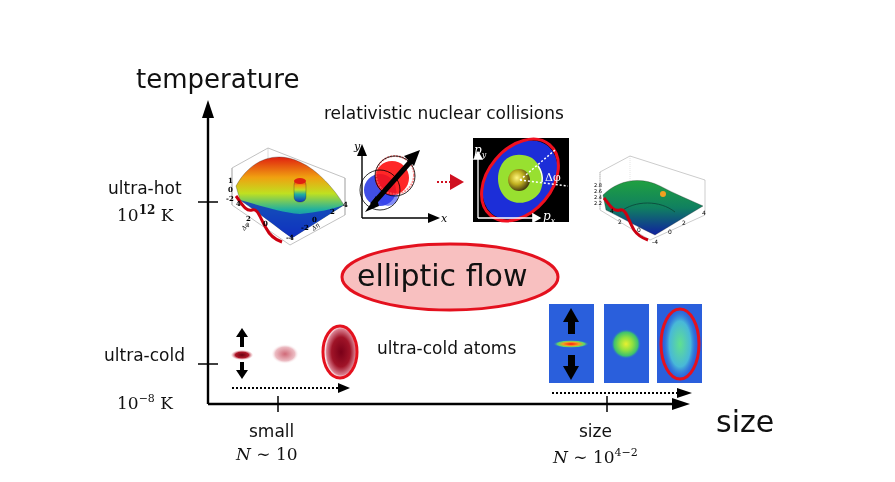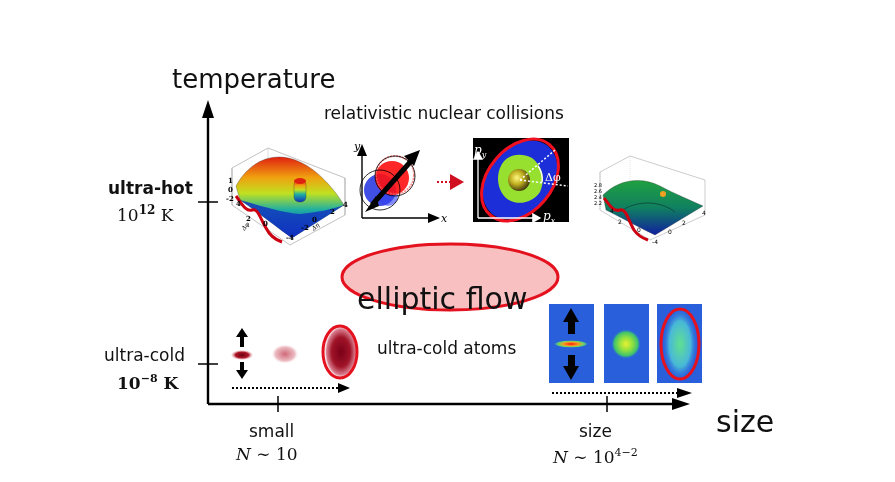--- a/index.html
+++ b/index.html
@@ -198,30 +198,30 @@
 
     <rect x="657" y="304" width="45" height="79" fill="#2a5fdc"></rect>
     <ellipse cx="680" cy="344" rx="18" ry="38" fill="url(#g-cold-oval)"></ellipse>
     <ellipse cx="680" cy="344" rx="19" ry="35" fill="none" stroke="#e4111e" stroke-width="3"></ellipse>
 
     <line x1="552" y1="393" x2="680" y2="393" stroke="#000" stroke-width="2" stroke-dasharray="2 2"></line>
     <path d="M677,388 L692,393 L677,398 z" fill="#000"></path>
   </g>
 </svg>
 
-<div class="abs sans lbl" style="left:136px;top:64px;font-size:26px;margin-left:36px;">temperature</div>
+<div class="abs sans lbl" style="left:136px;top:64px;font-size:26px;">temperature</div>
 <div class="abs sans lbl" style="left:716px;top:404px;font-size:30px;">size</div>
 
-<div class="abs sans lbl" style="left:108px;top:178px;font-size:17px;font-weight:bold;">ultra-hot</div>
+<div class="abs sans lbl" style="left:108px;top:178px;font-size:17px;">ultra-hot</div>
 <div class="abs serif lbl" style="left:117px;top:203px;font-size:17px;"><span>10</span><sup style="font-size:12px;font-weight:bold;">12</sup> <span>K</span></div>
 
 <div class="abs sans lbl" style="left:104px;top:345px;font-size:17px;">ultra-cold</div>
-<div class="abs serif lbl" style="left:117px;top:372px;font-size:17px;font-weight:bold;"><span>10</span><sup style="font-size:11px;">−8</sup> <span>K</span></div>
+<div class="abs serif lbl" style="left:117px;top:392px;font-size:17px;"><span>10</span><sup style="font-size:11px;">−8</sup> <span>K</span></div>
 
 <div class="abs sans lbl" style="left:249px;top:421px;font-size:17px;">small</div>
 <div class="abs serif lbl" style="left:236px;top:444px;font-size:17px;"><i>N ∼ </i><span>10</span></div>
 
 <div class="abs sans lbl" style="left:579px;top:421px;font-size:17px;">size</div>
 <div class="abs serif lbl" style="left:553px;top:446px;font-size:17px;"><i>N ∼ </i><span>10</span><sup style="font-size:11px;">4−2</sup></div>
 
 <div class="abs sans lbl" style="left:324px;top:103px;font-size:17px;">relativistic nuclear collisions</div>
 <div class="abs sans lbl" style="left:377px;top:338px;font-size:17px;">ultra-cold atoms</div>
-<div class="abs sans lbl" style="left:357px;top:258px;font-size:30px;margin-top:23px;">elliptic flow</div>
+<div class="abs sans lbl" style="left:357px;top:258px;font-size:30px;">elliptic flow</div>
 
 </body></html>

